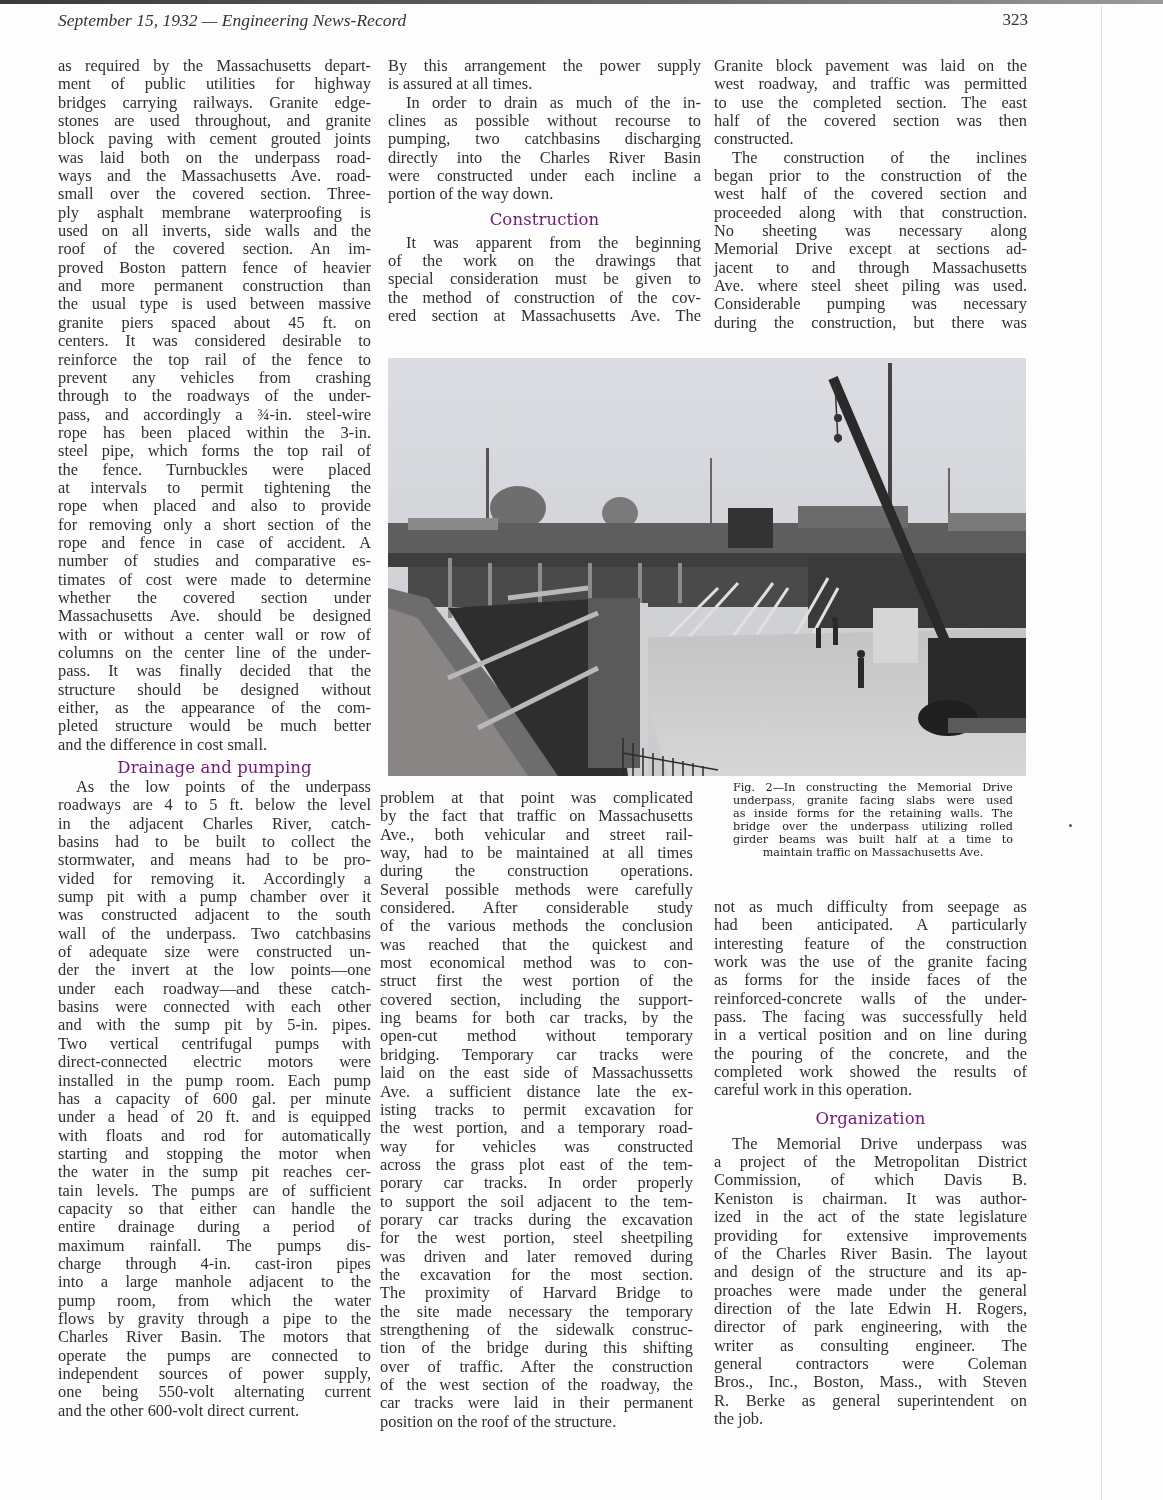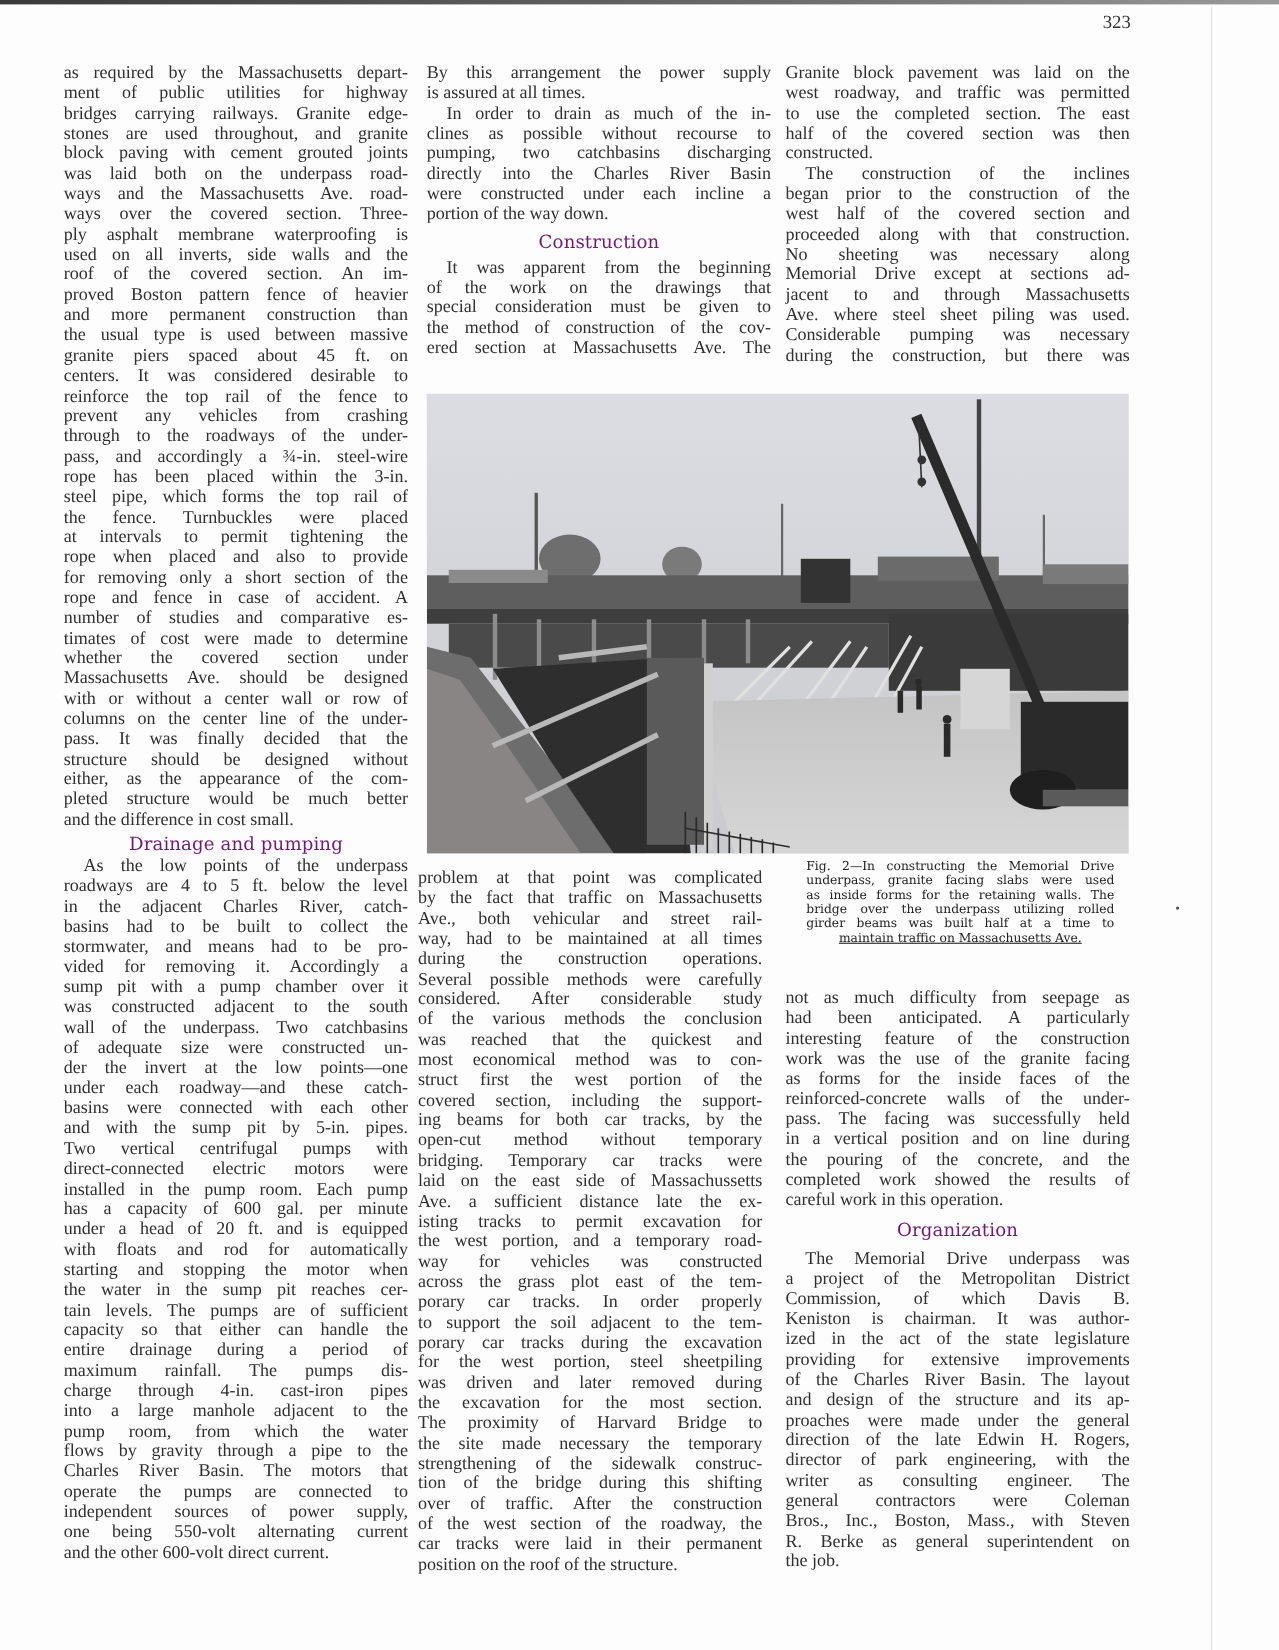--- a/index.html
+++ b/index.html
@@ -51,42 +51,43 @@
     position: absolute; left: 388px; top: 358px; width: 638px; height: 418px;
     overflow: hidden; background: #d9d9dc;
   }
   .figure svg { display: block; }
   .caption {
     position: absolute; left: 733px; top: 782px; width: 280px;
     font-family: "DejaVu Serif", "Liberation Serif", serif;
     font-size: 11.2px; line-height: 12.9px; color: #222;
   }
   .caption .line { text-align: justify; text-align-last: justify; }
-  .caption .line.center { text-align: right; text-align-last: center; text-decoration: underline; }
+  .caption .line.center { text-align: right; text-align-last: center; }
   .speck { position: absolute; width: 3px; height: 3px; background: #555; border-radius: 50%; }
 </style>
 </head>
 <body>
 
 <div class="topband"></div>
 <div class="edge-line"></div>
 
 <div class="running-head">
+  <span class="title">September 15, 1932 — Engineering News-Record</span>
   <span class="page-no">323</span>
 </div>
 
 <div class="col" id="col-left-top">
     <span class="line">as required by the Massachusetts depart-</span>
     <span class="line">ment of public utilities for highway</span>
     <span class="line">bridges carrying railways. Granite edge-</span>
     <span class="line">stones are used throughout, and granite</span>
     <span class="line">block paving with cement grouted joints</span>
     <span class="line">was laid both on the underpass road-</span>
     <span class="line">ways and the Massachusetts Ave. road-</span>
-    <span class="line">ways over the covered section. Three-</span>
+    <span class="line">small over the covered section. Three-</span>
     <span class="line">ply asphalt membrane waterproofing is</span>
     <span class="line">used on all inverts, side walls and the</span>
     <span class="line">roof of the covered section. An im-</span>
     <span class="line">proved Boston pattern fence of heavier</span>
     <span class="line">and more permanent construction than</span>
     <span class="line">the usual type is used between massive</span>
     <span class="line">granite piers spaced about 45 ft. on</span>
     <span class="line">centers. It was considered desirable to</span>
     <span class="line">reinforce the top rail of the fence to</span>
     <span class="line">prevent any vehicles from crashing</span>

